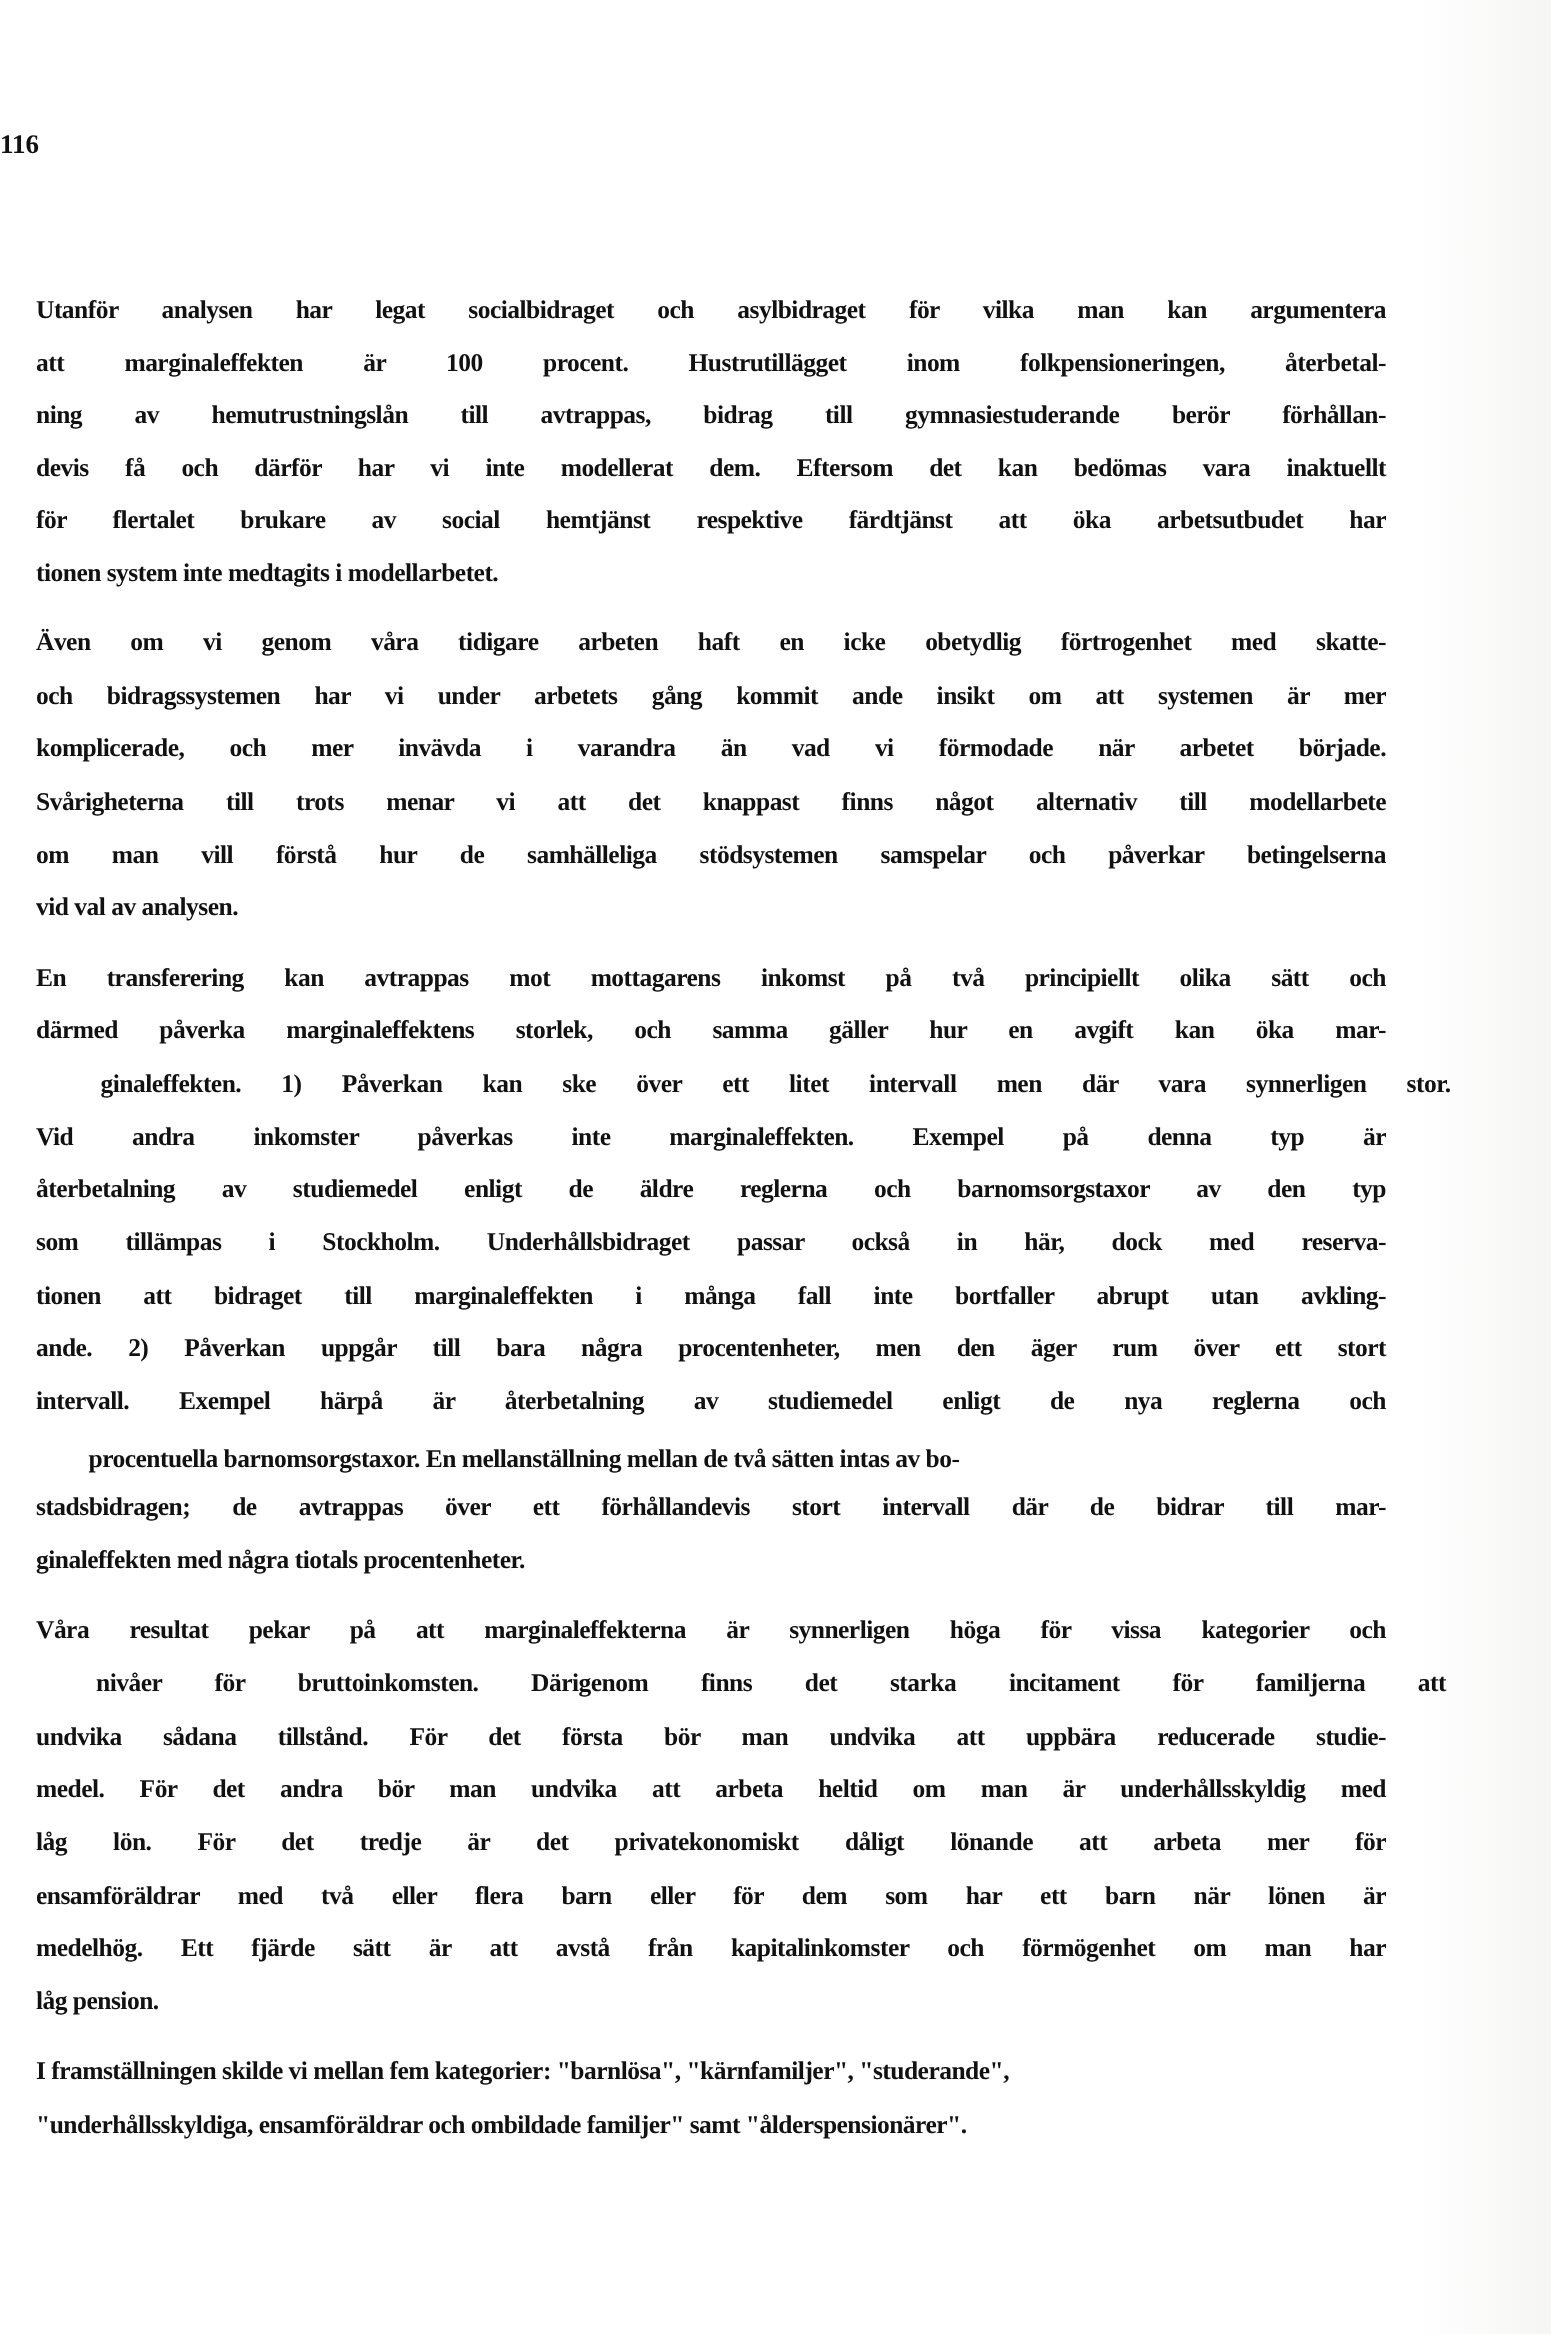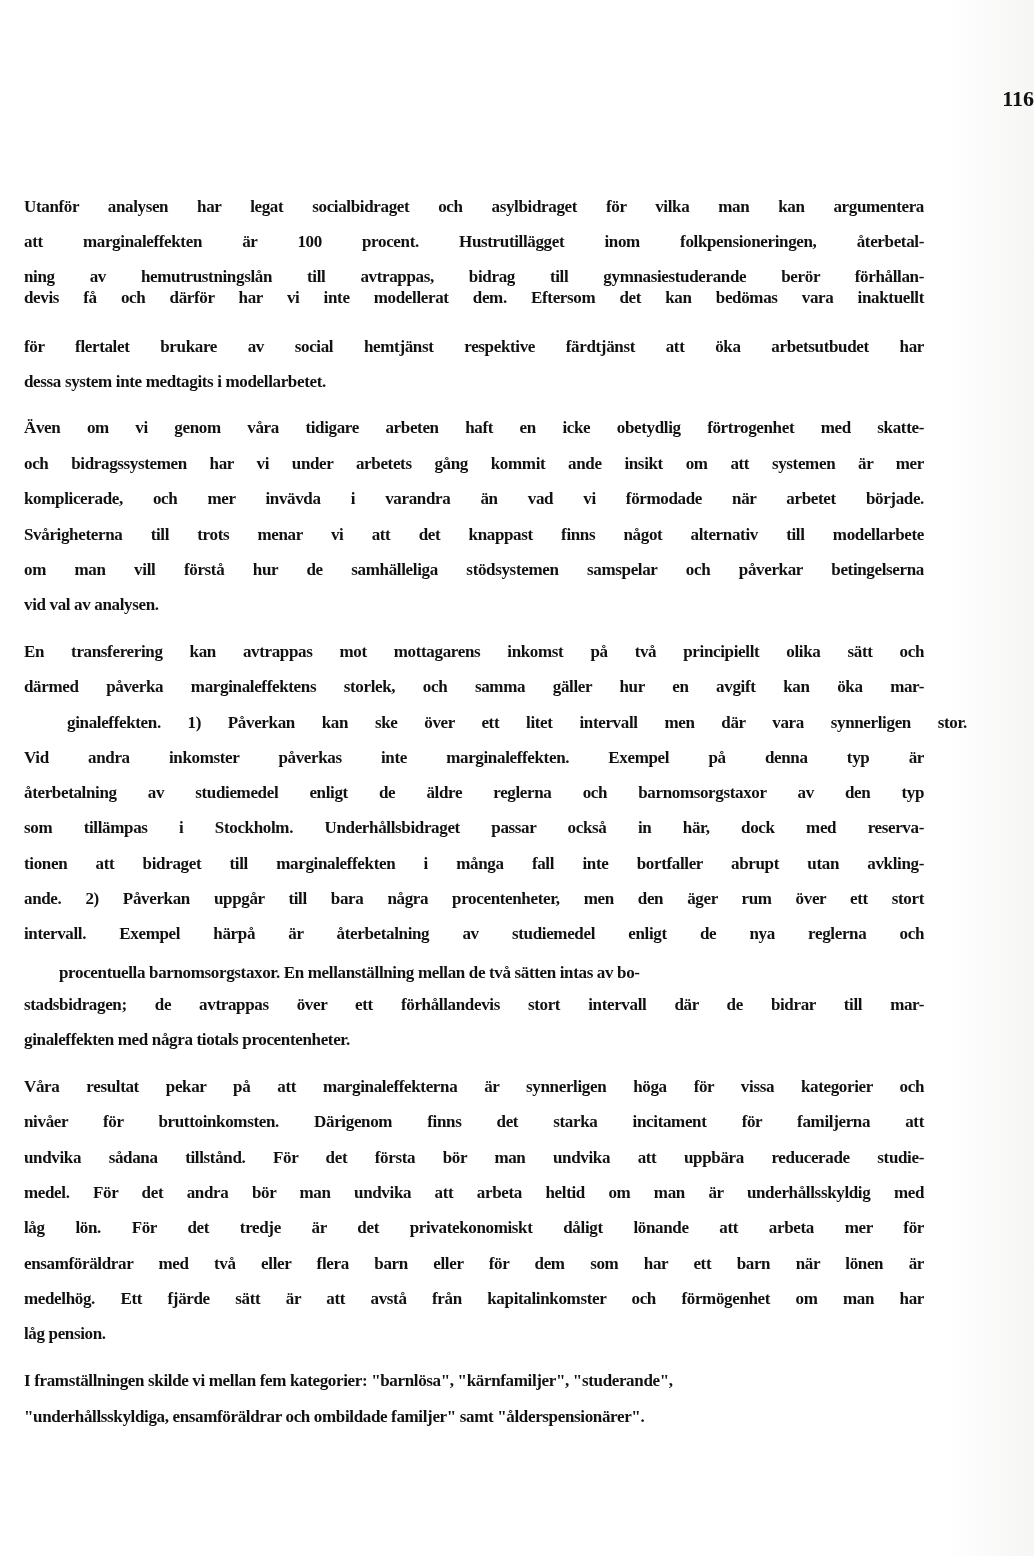--- a/index.html
+++ b/index.html
@@ -10,21 +10,21 @@
     font-family:"Liberation Serif", "DejaVu Serif", serif;
     color:#111;
   }
   .edge-shade {
     position:absolute; right:0; top:0; width:90px; height:1556px;
     background:linear-gradient(to right, rgba(255,255,255,0), rgba(238,238,236,0.55));
     pointer-events:none;
   }
   .page-number {
     position:absolute; top:86px; left:0; width:1034px;
-    text-align:right; font-size:22px; font-weight:bold; letter-spacing:0px;
+    text-align:left; font-size:18px; font-weight:bold; letter-spacing:0px;
   }
   .line {
     position:absolute; left:24px; width:900px;
     font-size:17px; line-height:30px; height:30px;
     white-space:nowrap; text-align:justify; text-align-last:justify;
     font-weight:bold;
     letter-spacing:-0.35px;
   }
   .line.last { text-align-last:left; }
 </style>
@@ -33,23 +33,23 @@
 
 <div class="edge-shade"></div>
 
 <div class="page-number">116</div>
 
 <div id="body-text">
     <div>
       <div class="line" style="top: 192px;">Utanför analysen har legat socialbidraget och asylbidraget för vilka man kan argumentera</div>
       <div class="line" style="top: 227px;">att marginaleffekten är 100 procent. Hustrutillägget inom folkpensioneringen, återbetal-</div>
       <div class="line" style="top: 262px;">ning av hemutrustningslån till avtrappas, bidrag till gymnasiestuderande berör förhållan-</div>
-      <div class="line" style="top: 283px;">devis få och därför har vi inte modellerat dem. Eftersom det kan bedömas vara inaktuellt</div>
+      <div class="line" style="top: 297px;">devis få och därför har vi inte modellerat dem. Eftersom det kan bedömas vara inaktuellt</div>
       <div class="line" style="top: 332px;">för flertalet brukare av social hemtjänst respektive färdtjänst att öka arbetsutbudet har</div>
-      <div class="line last" style="top: 367px; width: auto;">dessa system inte medtagits i modellarbetet.</div>
+      <div class="line last" style="top: 367px; width: auto;">tionen system inte medtagits i modellarbetet.</div>
     </div>
     <div>
       <div class="line" style="top: 413px;">Även om vi genom våra tidigare arbeten haft en icke obetydlig förtrogenhet med skatte-</div>
       <div class="line" style="top: 449px;">och bidragssystemen har vi under arbetets gång kommit ande insikt om att systemen är mer</div>
       <div class="line" style="top: 484px;">komplicerade, och mer invävda i varandra än vad vi förmodade när arbetet började.</div>
       <div class="line" style="top: 520px;">Svårigheterna till trots menar vi att det knappast finns något alternativ till modellarbete</div>
       <div class="line" style="top: 555px;">om man vill förstå hur de samhälleliga stödsystemen samspelar och påverkar betingelserna</div>
       <div class="line last" style="top: 590px; width: auto;">vid val av analysen.</div>
     </div>
     <div>
@@ -61,21 +61,21 @@
       <div class="line" style="top: 813px;">som tillämpas i Stockholm. Underhållsbidraget passar också in här, dock med reserva-</div>
       <div class="line" style="top: 849px;">tionen att bidraget till marginaleffekten i många fall inte bortfaller abrupt utan avkling-</div>
       <div class="line" style="top: 884px;">ande. 2) Påverkan uppgår till bara några procentenheter, men den äger rum över ett stort</div>
       <div class="line" style="top: 919px;">intervall. Exempel härpå är återbetalning av studiemedel enligt de nya reglerna och</div>
       <div class="line" style="top: 958px; width: auto; text-align-last: left; margin-left: 35px;">procentuella barnomsorgstaxor. En mellanställning mellan de två sätten intas av bo-</div>
       <div class="line" style="top: 990px;">stadsbidragen; de avtrappas över ett förhållandevis stort intervall där de bidrar till mar-</div>
       <div class="line last" style="top: 1025px; width: auto;">ginaleffekten med några tiotals procentenheter.</div>
     </div>
     <div>
       <div class="line" style="top: 1072px;">Våra resultat pekar på att marginaleffekterna är synnerligen höga för vissa kategorier och</div>
-      <div class="line" style="top: 1107px;">nivåer för bruttoinkomsten. Därigenom finns det starka incitament för familjerna att</div>
+      <div class="line" style="top: 1107px; margin-left: 40px;">nivåer för bruttoinkomsten. Därigenom finns det starka incitament för familjerna att</div>
       <div class="line" style="top: 1143px;">undvika sådana tillstånd. För det första bör man undvika att uppbära reducerade studie-</div>
       <div class="line" style="top: 1178px;">medel. För det andra bör man undvika att arbeta heltid om man är underhållsskyldig med</div>
       <div class="line" style="top: 1213px;">låg lön. För det tredje är det privatekonomiskt dåligt lönande att arbeta mer för</div>
       <div class="line" style="top: 1249px;">ensamföräldrar med två eller flera barn eller för dem som har ett barn när lönen är</div>
       <div class="line" style="top: 1284px;">medelhög. Ett fjärde sätt är att avstå från kapitalinkomster och förmögenhet om man har</div>
       <div class="line last" style="top: 1319px; width: auto;">låg pension.</div>
     </div>
     <div>
       <div class="line" style="top: 1366px; width: auto; text-align-last: left;">I framställningen skilde vi mellan fem kategorier: "barnlösa", "kärnfamiljer", "studerande",</div>
       <div class="line last" style="top: 1402px; width: auto;">"underhållsskyldiga, ensamföräldrar och ombildade familjer" samt "ålderspensionärer".</div>

